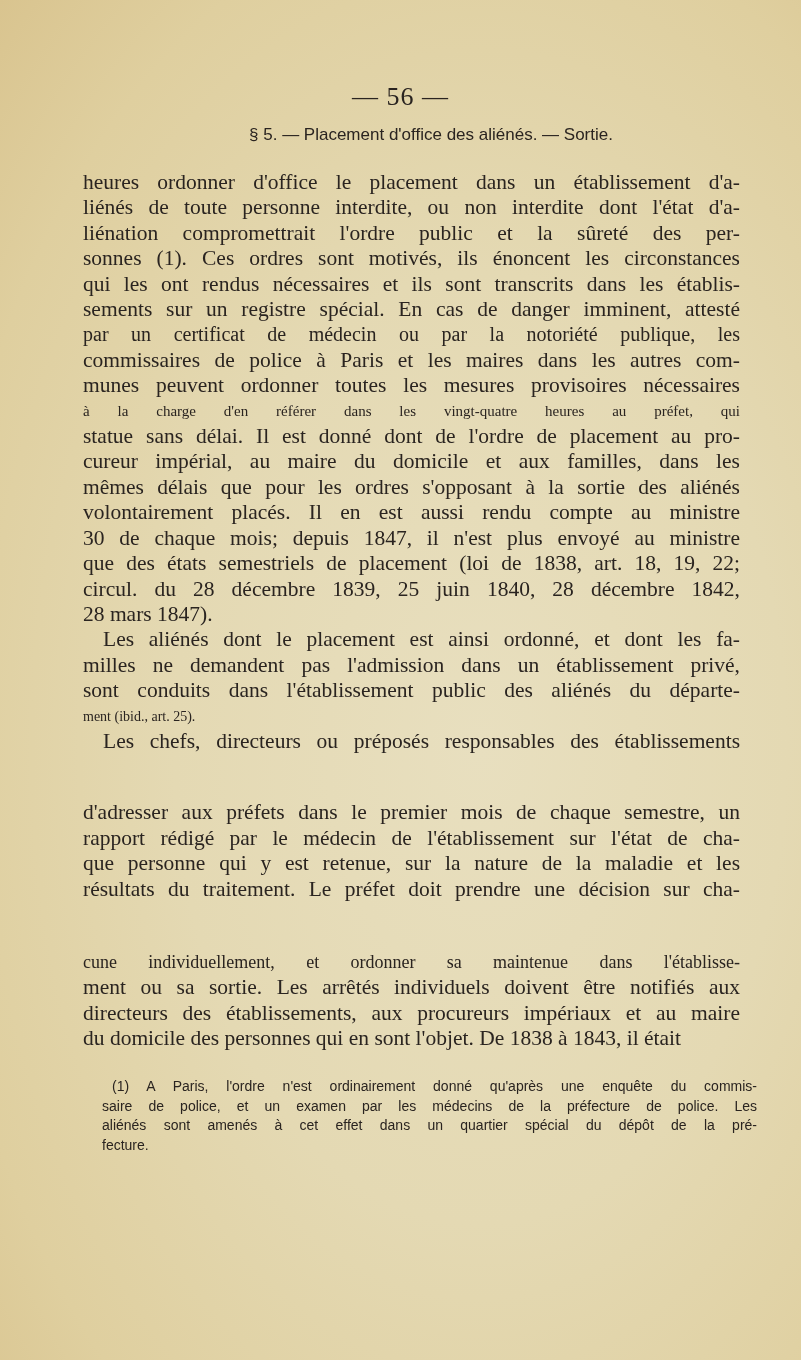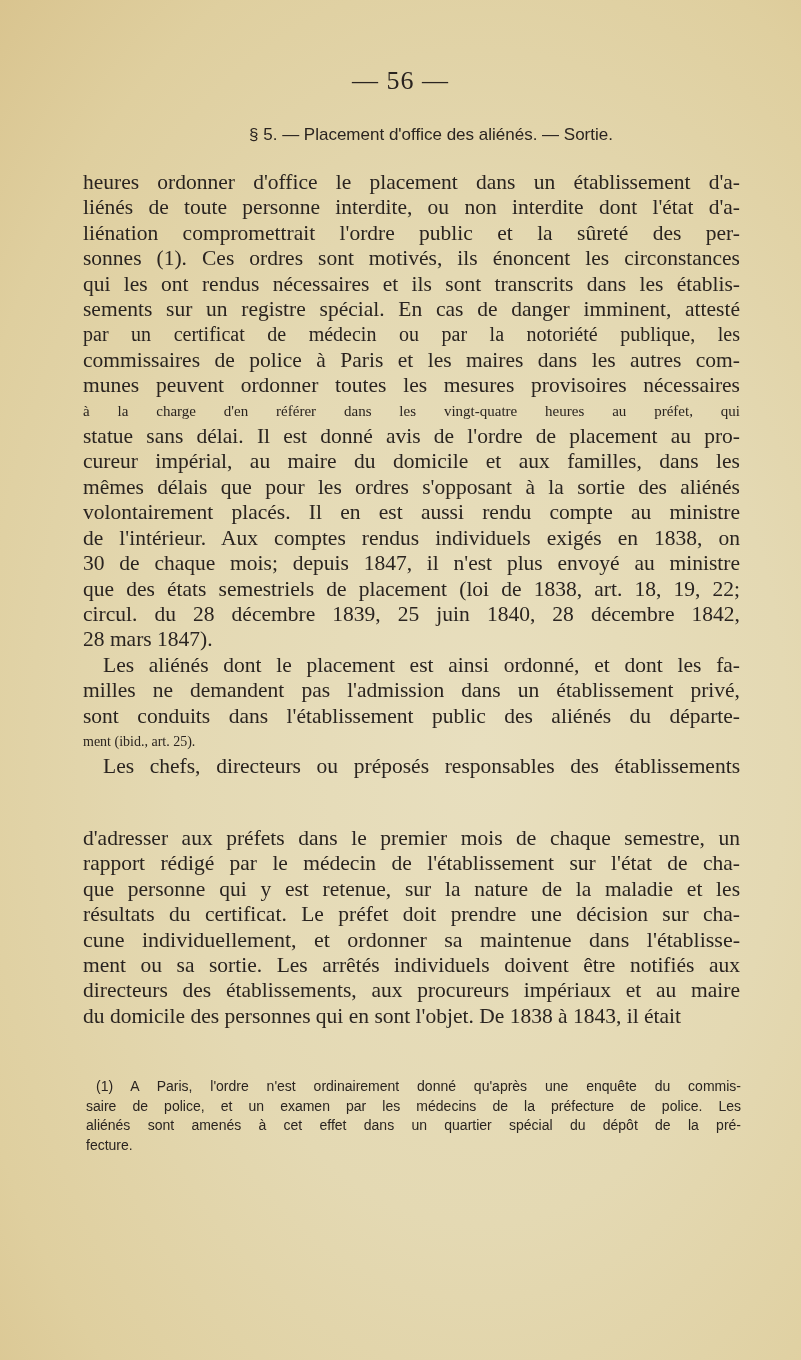--- a/index.html
+++ b/index.html
@@ -4,36 +4,36 @@
 <style>
   html, body { margin: 0; padding: 0; }
   body {
     width: 801px; height: 1360px; overflow: hidden;
     background: radial-gradient(ellipse at 60% 55%, #e8dfbf 0%, #e4d9b3 45%, #dfcf9f 80%, #d9c48f 100%);
     font-family: "Liberation Serif", "DejaVu Serif", serif;
     color: #2a2420;
     position: relative;
   }
   .page-number {
-    position: absolute; top: 66px; left: 0; width: 801px; text-align: center;
+    position: absolute; top: 82px; left: 0; width: 801px; text-align: center;
     font-size: 26px; letter-spacing: 1px;
   }
   .section-title {
     position: absolute; top: 125px; left: 0; width: 862px; text-align: center;
     font-family: "Liberation Sans", sans-serif; font-size: 17px;
   }
   .body-text {
     position: absolute; top: 170px; left: 83px; width: 400px;
     font-size: 22.5px; line-height: 25.4px;
   }
   .line { display: block; white-space: nowrap; text-align: justify; text-align-last: justify; width: 400px; }
   .line.last { text-align-last: left; }
   .line.indent { text-indent: 20px; }
   .footnote {
-    position: absolute; top: 1077px; left: 86px; width: 395px;
+    position: absolute; top: 1077px; left: 102px; width: 395px;
     font-family: "Liberation Sans", sans-serif; font-size: 14.6px; line-height: 19.5px;
   }
   .fn-line { display: block; white-space: nowrap; text-align: justify; text-align-last: justify; width: 395px; }
   .fn-line.last { text-align-last: left; }
   .fn-line.indent { text-indent: 10px; }
 </style>
 </head>
 <body>
 
 <div class="page-number">— 56 —</div>
@@ -44,39 +44,38 @@
       <span class="line" style="width: 657px; font-size: 21.5px;">heures ordonner d'office le placement dans un établissement d'a-</span>
       <span class="line" style="width: 657px; font-size: 21.5px;">liénés de toute personne interdite, ou non interdite dont l'état d'a-</span>
       <span class="line" style="width: 657px; font-size: 21.5px;">liénation compromettrait l'ordre public et la sûreté des per-</span>
       <span class="line" style="width: 657px; font-size: 21.5px;">sonnes (1). Ces ordres sont motivés, ils énoncent les circonstances</span>
       <span class="line" style="width: 657px; font-size: 21.5px;">qui les ont rendus nécessaires et ils sont transcrits dans les établis-</span>
       <span class="line" style="width: 657px; font-size: 21.5px;">sements sur un registre spécial. En cas de danger imminent, attesté</span>
       <span class="line" style="width: 657px; font-size: 20px;">par un certificat de médecin ou par la notoriété publique, les</span>
       <span class="line" style="width: 657px; font-size: 21.5px;">commissaires de police à Paris et les maires dans les autres com-</span>
       <span class="line" style="width: 657px; font-size: 21.5px;">munes peuvent ordonner toutes les mesures provisoires nécessaires</span>
       <span class="line" style="width: 657px; font-size: 15px;">à la charge d'en référer dans les vingt-quatre heures au préfet, qui</span>
-      <span class="line" style="width: 657px; font-size: 21.5px;">statue sans délai. Il est donné avis de l'ordre de placement au pro-</span>
+      <span class="line" style="width: 657px; font-size: 21.5px;">statue sans délai. Il est donné dont de l'ordre de placement au pro-</span>
       <span class="line" style="width: 657px; font-size: 21.5px;">cureur impérial, au maire du domicile et aux familles, dans les</span>
       <span class="line" style="width: 657px; font-size: 21.5px;">mêmes délais que pour les ordres s'opposant à la sortie des aliénés</span>
       <span class="line" style="width: 657px; font-size: 21.5px;">volontairement placés. Il en est aussi rendu compte au ministre</span>
-      <span class="line" style="width: 657px; font-size: 21.5px;">de l'intérieur. Aux comptes rendus individuels exigés en 1838, on</span>
       <span class="line" style="width: 657px; font-size: 21.5px;">30 de chaque mois; depuis 1847, il n'est plus envoyé au ministre</span>
       <span class="line" style="width: 657px; font-size: 21.5px;">que des états semestriels de placement (loi de 1838, art. 18, 19, 22;</span>
       <span class="line" style="width: 657px; font-size: 21.5px;">circul. du 28 décembre 1839, 25 juin 1840, 28 décembre 1842,</span>
       <span class="line last" style="width: 657px; font-size: 21.5px;">28 mars 1847).</span>
       <span class="line indent" style="width: 657px; font-size: 21.5px;">Les aliénés dont le placement est ainsi ordonné, et dont les fa-</span>
       <span class="line" style="width: 657px; font-size: 21.5px;">milles ne demandent pas l'admission dans un établissement privé,</span>
       <span class="line" style="width: 657px; font-size: 21.5px;">sont conduits dans l'établissement public des aliénés du départe-</span>
       <span class="line last" style="width: 657px; font-size: 14px;">ment (ibid., art. 25).</span>
       <span class="line indent" style="width: 657px; font-size: 21.5px;">Les chefs, directeurs ou préposés responsables des établissements</span>
       <span class="line" style="width: 657px; font-size: 21.5px; margin-top: 46px;">d'adresser aux préfets dans le premier mois de chaque semestre, un</span>
       <span class="line" style="width: 657px; font-size: 21.5px;">rapport rédigé par le médecin de l'établissement sur l'état de cha-</span>
       <span class="line" style="width: 657px; font-size: 21.5px;">que personne qui y est retenue, sur la nature de la maladie et les</span>
-      <span class="line" style="width: 657px; font-size: 21.5px;">résultats du certificat. Le préfet doit prendre une décision sur cha-</span>
-      <span class="line" style="width: 657px; font-size: 22px;">cune individuellement, et ordonner sa maintenue dans l'établisse-</span>
+      <span class="line" style="width: 657px; font-size: 21.5px;">résultats du traitement. Le préfet doit prendre une décision sur cha-</span>
+      <span class="line" style="width: 657px; font-size: 18px; margin-top: 48px;">cune individuellement, et ordonner sa maintenue dans l'établisse-</span>
       <span class="line" style="width: 657px; font-size: 21.5px;">ment ou sa sortie. Les arrêtés individuels doivent être notifiés aux</span>
       <span class="line" style="width: 657px; font-size: 21.5px;">directeurs des établissements, aux procureurs impériaux et au maire</span>
       <span class="line last" style="width: 657px; font-size: 21.5px;">du domicile des personnes qui en sont l'objet. De 1838 à 1843, il était</span>
     </div>
 </div>
 
 <div class="footnote">
   <div id="fn-lines">
       <span class="fn-line indent" style="width: 655px; font-size: 14px;">(1) A Paris, l'ordre n'est ordinairement donné qu'après une enquête du commis-</span>
       <span class="fn-line" style="width: 655px; font-size: 14px;">saire de police, et un examen par les médecins de la préfecture de police. Les</span>

